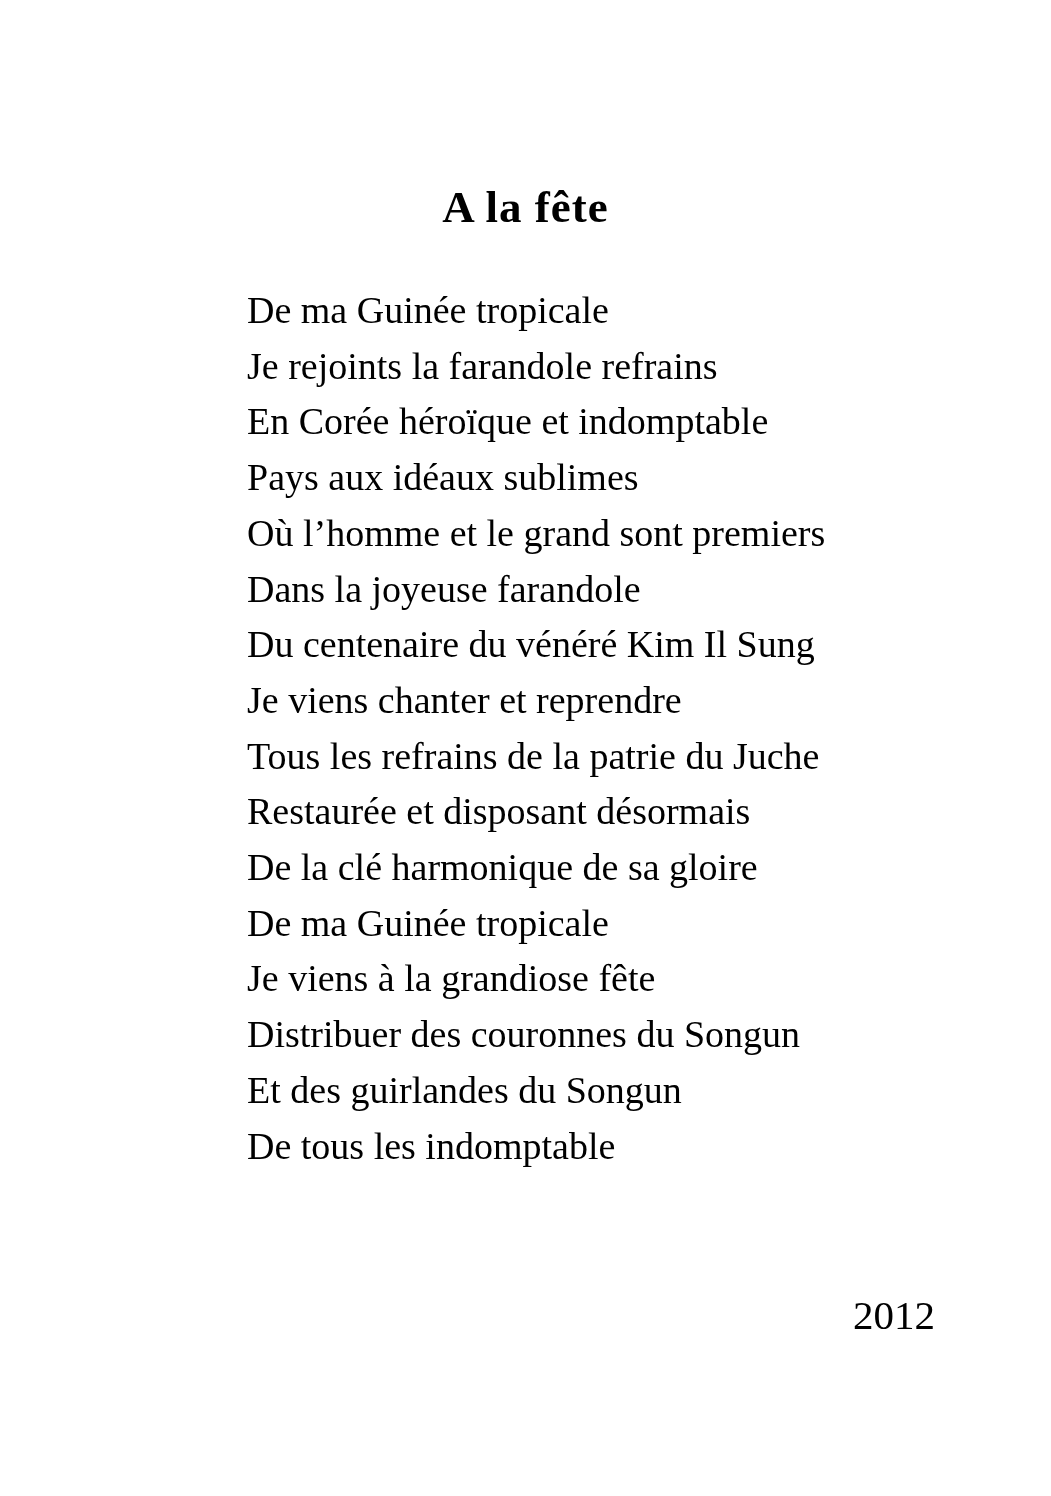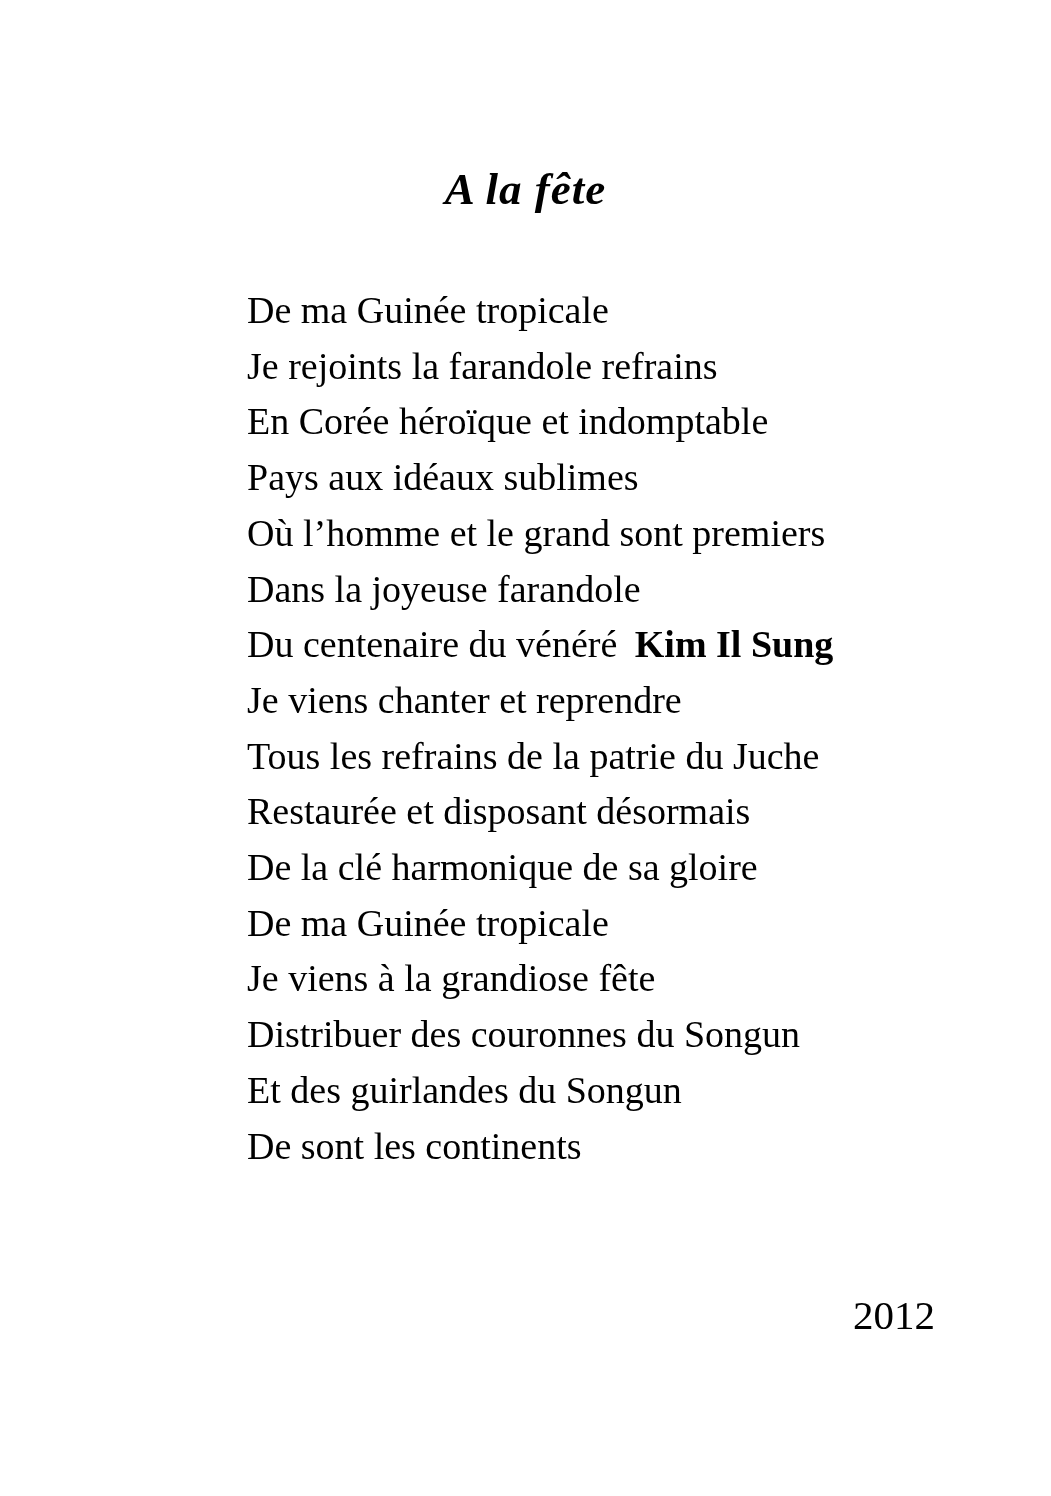--- a/index.html
+++ b/index.html
@@ -11,44 +11,42 @@
     position: relative;
     width: 1051px;
     height: 1496px;
     background: #ffffff;
     color: #000000;
     font-family: "Liberation Serif", "DejaVu Serif", serif;
     overflow: hidden;
   }
   .title {
     position: absolute;
-    top: 163px;
+    top: 181px;
     left: 0;
     width: 100%;
     text-align: center;
     font-size: 45px;
     font-weight: bold;
     margin: 0;
     letter-spacing: 1px;
-    font-style: italic;
   }
   .poem {
     position: absolute;
     top: 283px;
     left: 247px;
     font-size: 38px;
     line-height: 55.7px;
   }
   .poem p {
     margin: 0;
     white-space: nowrap;
   }
   .poem .b {
-    font-weight: bold;
-    margin-left: 8px;
+    font-weight: normal;
   }
   .year {
     position: absolute;
     top: 1291px;
     right: 116px;
     font-size: 41px;
     margin: 0;
   }
 </style>
 </head>
@@ -67,18 +65,18 @@
     <p><span>Dans la joyeuse farandole</span><span class="b"></span></p>
     <p><span>Du centenaire du vénéré </span><span class="b">Kim Il Sung</span></p>
     <p><span>Je viens chanter et reprendre</span><span class="b"></span></p>
     <p><span>Tous les refrains de la patrie du Juche</span><span class="b"></span></p>
     <p><span>Restaurée et disposant désormais</span><span class="b"></span></p>
     <p><span>De la clé harmonique de sa gloire</span><span class="b"></span></p>
     <p><span>De ma Guinée tropicale</span><span class="b"></span></p>
     <p><span>Je viens à la grandiose fête</span><span class="b"></span></p>
     <p><span>Distribuer des couronnes du Songun</span><span class="b"></span></p>
     <p><span>Et des guirlandes du Songun</span><span class="b"></span></p>
-    <p><span>De sont les continents</span><span class="b"></span></p>
+    <p><span>De tous les indomptable</span><span class="b"></span></p>
   </div>
 
   <p class="year">2012</p>
 
 </div>
 
 </body></html>

